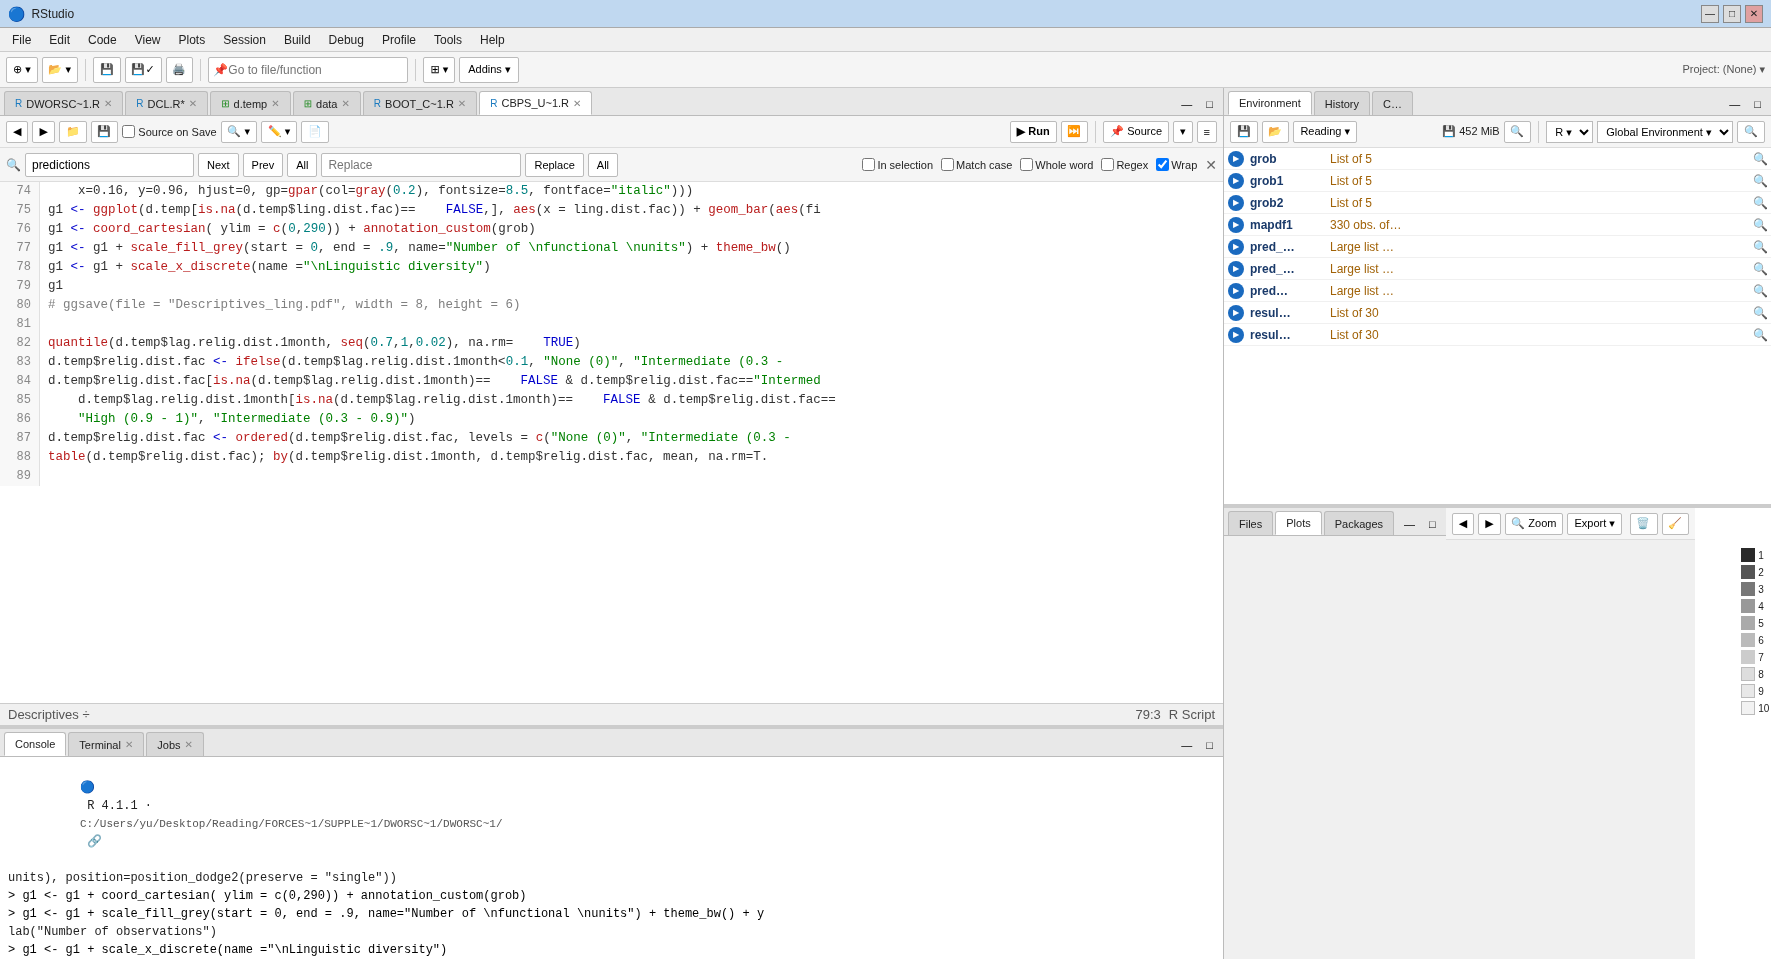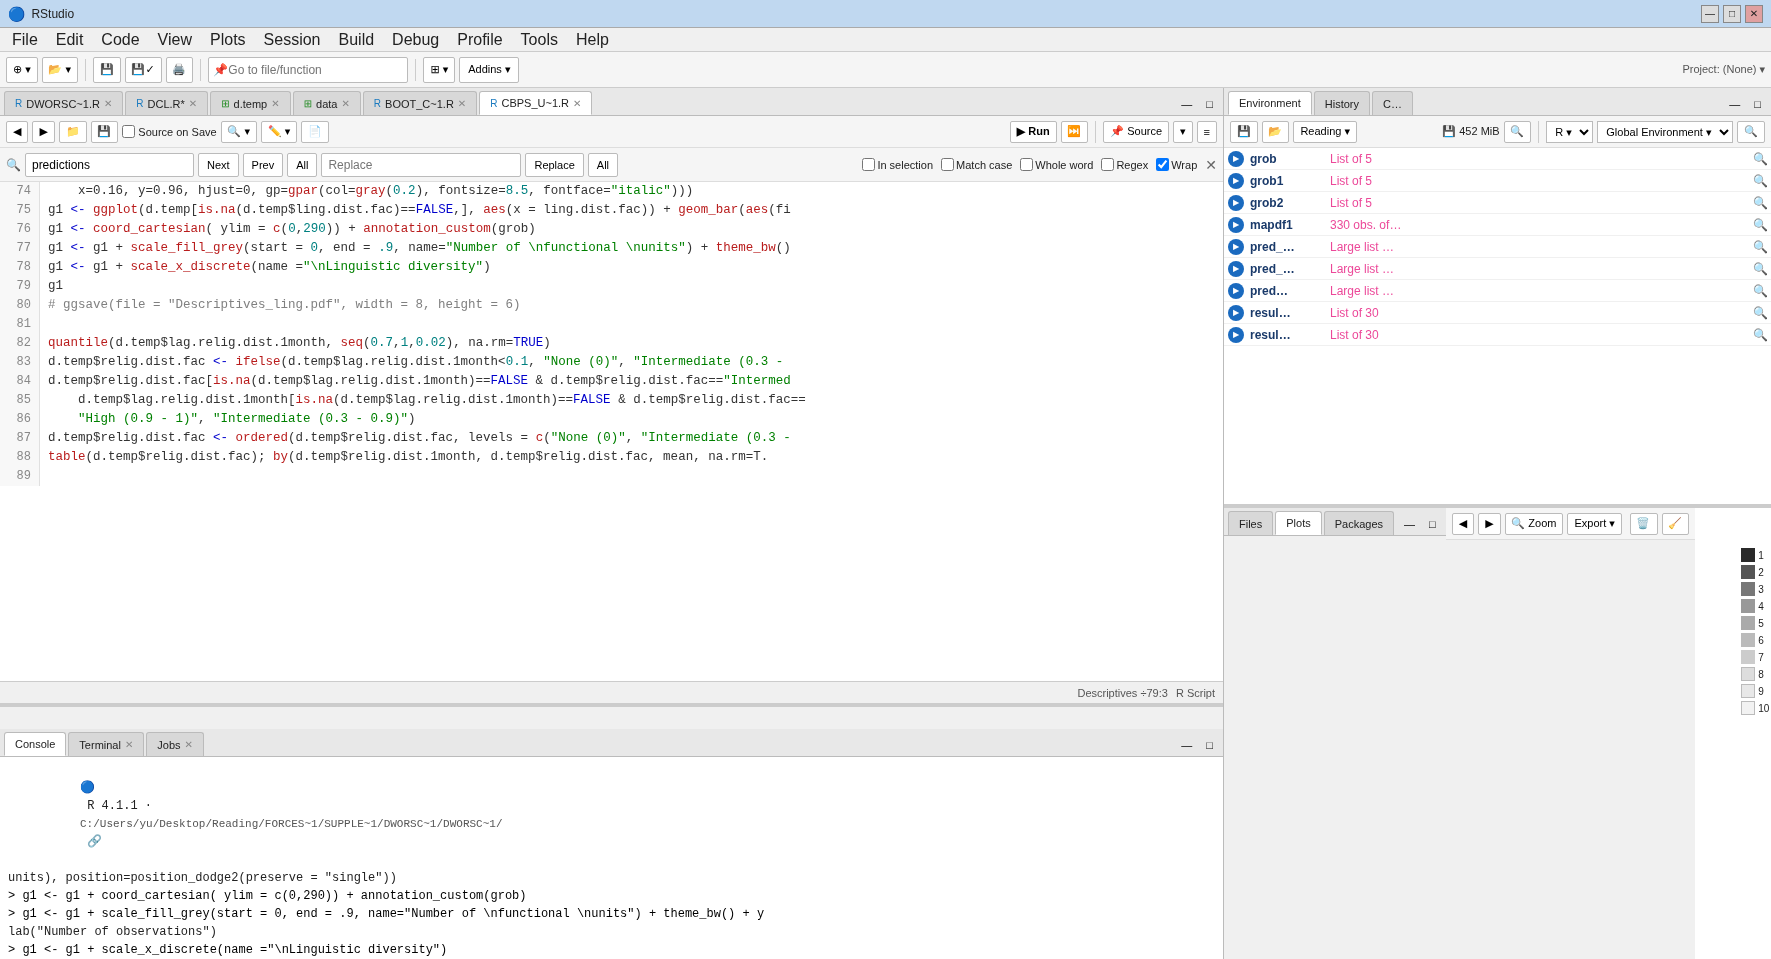--- a/index.html
+++ b/index.html
@@ -21,21 +21,21 @@
     
     #menubar {
       background: #f0f0f0;
       height: 24px;
       display: flex;
       align-items: center;
       padding: 0 4px;
       border-bottom: 1px solid #ccc;
       gap: 2px;
     }
-    .menu-item { padding: 2px 8px; font-size: 16px; cursor: pointer; }
+    .menu-item { padding: 2px 8px; font-size: 12px; cursor: pointer; }
 
     
     #toolbar {
       background: #f5f5f5;
       height: 36px;
       display: flex;
       align-items: center;
       padding: 0 6px;
       border-bottom: 1px solid #ccc;
       gap: 4px;
@@ -217,42 +217,41 @@
     .line-code {
       padding-left: 8px;
       white-space: pre;
       color: #333;
     }
     .kw { color: #0000cc; }
     .str { color: #008000; }
     .num { color: #008080; }
     .fn { color: #b91c1c; }
     .comment { color: #808080; }
-    .bool { color: #0000cc; }
+    .bool { color: #0000cc; margin-left: 30px; }
 
     
     #editor-statusbar {
       height: 22px;
       background: #f0f0f0;
       border-top: 1px solid #ccc;
       display: flex;
       align-items: center;
-      justify-content: flex-end;
+      justify-content: space-between;
       padding: 0 8px;
-      font-size: 11px;
+      font-size: 13px;
       color: #555;
     }
 
     
     #console-pane {
       height: 230px;
       display: flex;
       flex-direction: column;
       background: #fff;
-      margin-top: 22px;
     }
     #console-tab-bar {
       display: flex;
       background: #e8e8e8;
       border-bottom: 1px solid #bbb;
       height: 28px;
       align-items: flex-end;
       padding: 0 4px;
       gap: 2px;
     }
@@ -303,21 +302,21 @@
       display: flex;
       align-items: center;
       height: 22px;
       padding: 0 4px;
       border-bottom: 1px solid #f0f0f0;
       font-size: 12px;
     }
     .env-icon { width: 16px; height: 16px; border-radius: 50%; background: #4090d0; margin-right: 6px; display: flex; align-items: center; justify-content: center; }
     .env-icon.blue { background: #1a6abf; }
     .env-name { min-width: 80px; color: #1a3a6a; font-weight: bold; }
-    .env-val { color: #ec4899; flex: 1; }
+    .env-val { color: #a16207; flex: 1; }
     .env-search { width: 14px; color: #888; cursor: pointer; text-align: right; }
 
     
     #right-bottom {
       flex: 1;
       display: flex;
       flex-direction: row;
     }
     #right-bottom-tabs {
       display: flex;

